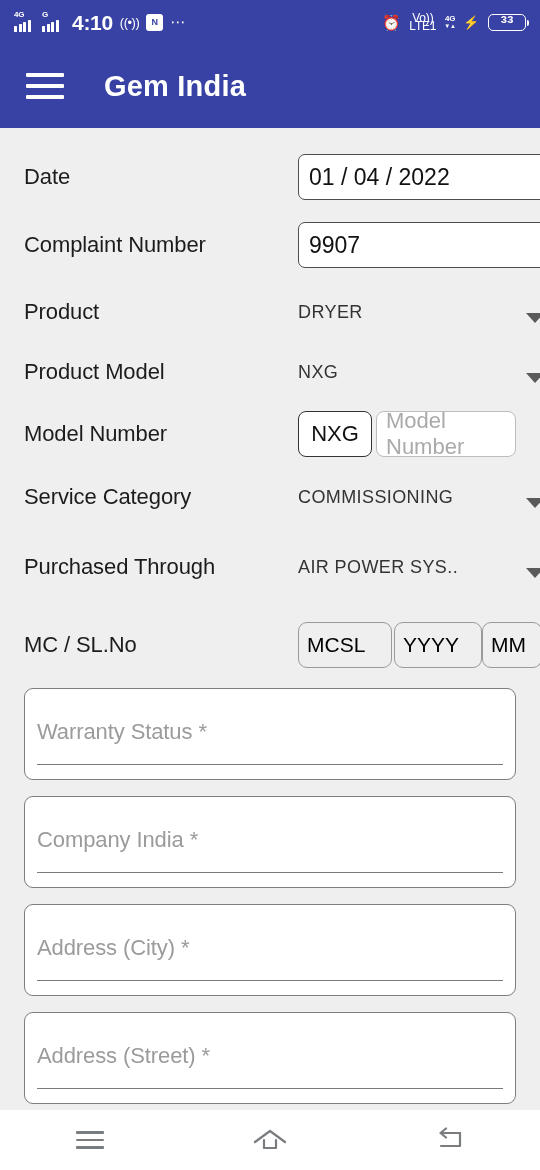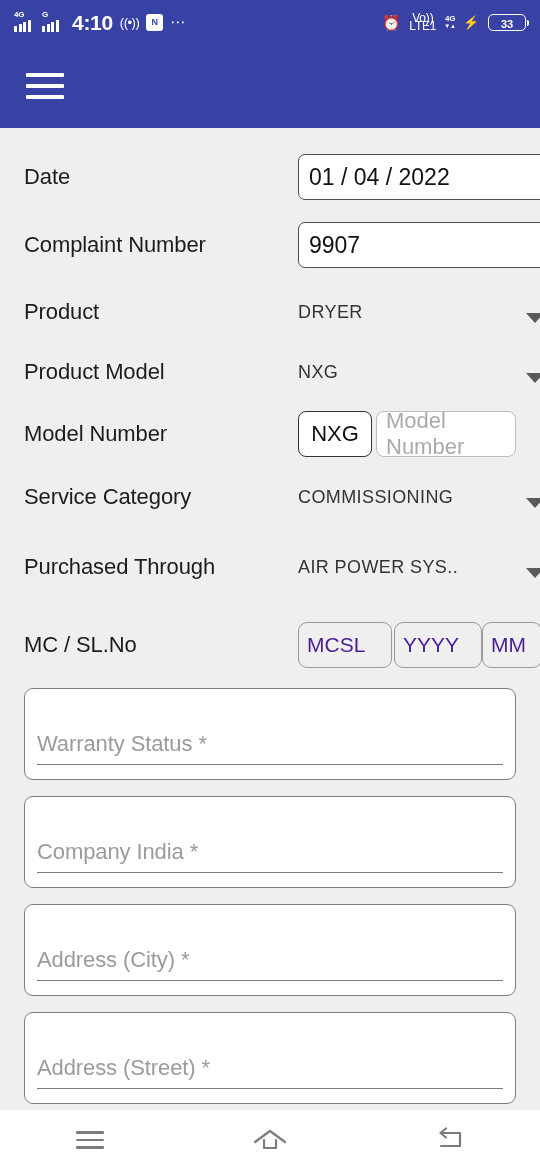--- a/index.html
+++ b/index.html
@@ -48,21 +48,21 @@
   .dots-ico { font-size: 15px; line-height: 10px; letter-spacing: 1px; }
 
   .alarm-ico { font-size: 15px; line-height: 15px; }
   .volte { font-size: 12px; font-weight: normal; line-height: 8.5px; text-align: center; letter-spacing: -0.2px; }
   .net4g { font-size: 8px; font-weight: bold; line-height: 8.5px; text-align: center; letter-spacing: -0.2px; }
   .bolt-ico { font-size: 13px; line-height: 13px; }
   .battery {
     position: relative;
     width: 38px; height: 17px;
     border: 1.6px solid #fff; border-radius: 5px;
-    display: flex; align-items: flex-end; justify-content: center;
+    display: flex; align-items: flex-start; justify-content: center; font-family: Liberation Mono, monospace;
   }
   .battery:after {
     content: ""; position: absolute; right: -4px; top: 5px;
     width: 2.5px; height: 6px; background: #fff; border-radius: 0 2px 2px 0;
   }
   .battery span { font-size: 11px; font-weight: bold; line-height: 11px; }
 
   
   .appbar {
     position: absolute; top: 44px; left: 0;
@@ -112,40 +112,40 @@
     flex: 1; height: 46px;
     background: #fff; border: 1.5px solid #bdbdbd; border-radius: 8px;
     display: flex; align-items: center; padding: 0 9px;
     font-size: 22px; color: #aaaaaa;
   }
 
   .mc-group { display: flex; align-items: center; width: 246px; }
   .mc-box {
     height: 46px; border: 1.4px solid #9a9a9a; border-radius: 9px;
     display: flex; align-items: center; padding: 0 8px;
-    font-size: 21px; color: #4c1d95; background: transparent;
+    font-size: 21px; color: #000000; background: transparent;
     margin-right: 2px;
   }
   .mc-box.mcsl { flex: 0 0 94px; }
   .mc-box.mm   { flex: 0 0 60px; }
   .mc-box.yyyy { flex: 0 0 88px; margin-right: 0; }
 
   
   .card {
     margin: 0 24px 16px 24px;
     background: #ffffff;
     border: 1.4px solid #7e7e7e;
     border-radius: 9px;
     height: 92px;
     padding: 0 12px;
     display: flex; flex-direction: column; justify-content: flex-end;
   }
   .card-field {
     border-bottom: 1.4px solid #7b7b7b;
-    padding-bottom: 7px;
+    padding-bottom: 19px;
     margin-bottom: 14px;
     font-size: 22px;
     color: #9b9b9b;
     letter-spacing: -0.1px;
   }
 
   
   .navbar {
     position: absolute; bottom: 0; left: 0;
     width: 540px; height: 60px;
@@ -200,20 +200,21 @@
       </div>
     </div>
   </div>
 
   <div class="appbar">
     <div class="menu-btn">
       <i></i>
         <i></i>
         <i></i>
     </div>
+    <div class="app-title">Gem India</div>
   </div>
 
   <div class="content">
 
     <div class="row" style="height:62px;margin-top:18px;">
       <div class="row-label">Date</div>
       <div class="row-field">
         <div class="boxinput">01 / 04 / 2022</div>
       </div>
     </div>

